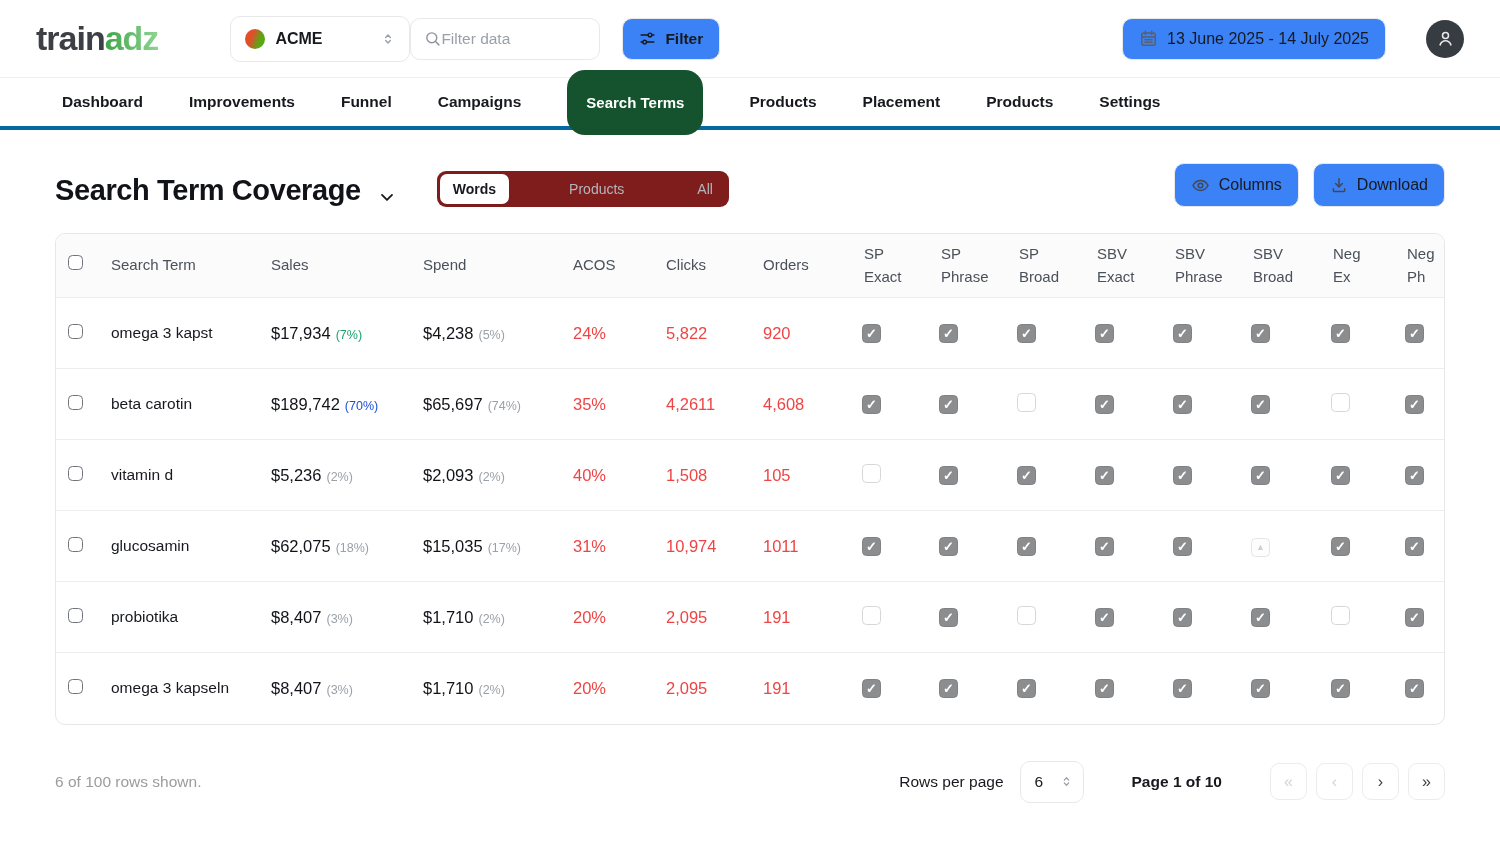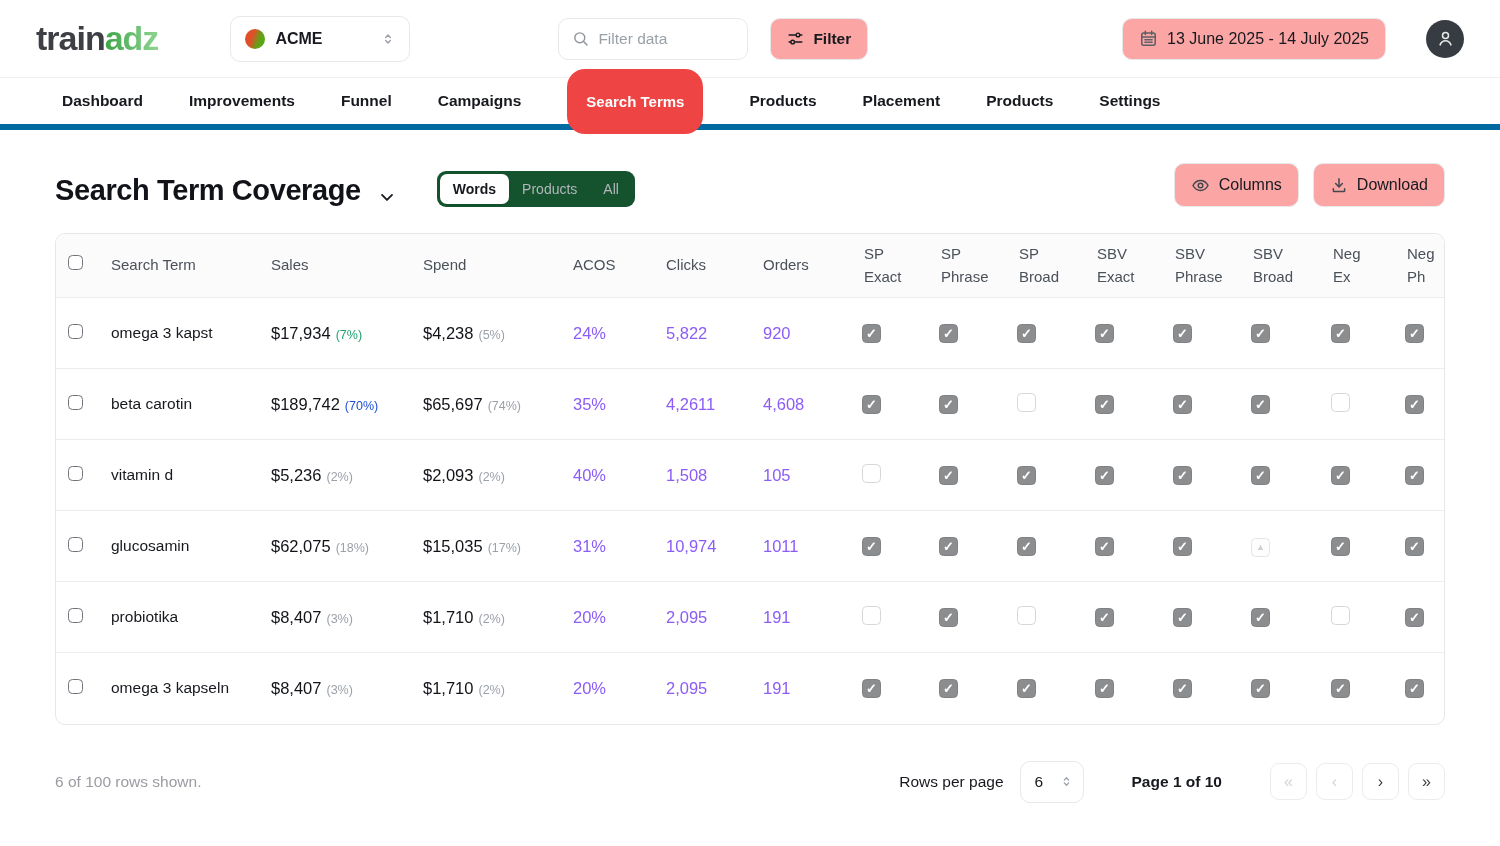--- a/index.html
+++ b/index.html
@@ -7,62 +7,62 @@
 
   
   .topbar { display:flex; align-items:center; height:78px; padding:0 36px; background:#fff; border-bottom:1px solid #efefef; }
   .logo { font-size:34px; font-weight:700; letter-spacing:-1px; display:flex;justify-content:center; }
   .logo-train { color:#3d3f44; }
   .logo-adz { background:linear-gradient(90deg,#3fa547,#8ed492); -webkit-background-clip:text; background-clip:text; color:transparent; }
   .account-select { margin-left:72px; display:flex; align-items:center; gap:10px; height:46px; min-width:180px; padding:0 14px; border:1px solid #e8e8eb; border-radius:10px; background:#fff; cursor:pointer; }
   .acct-dot { width:20px; height:20px; border-radius:50%; background:linear-gradient(110deg,#e04f2a 35%,#5aa614 70%); }
   .account-name { font-size:16px; font-weight:600; color:#17191e; }
   .account-select .updown { margin-left:auto; color:#9aa0a8; }
-  .searchbox { margin-left:148px; display:flex; align-items:center; gap:9px; width:190px; height:42px; padding:16px 13px; border:1px solid #e8e8eb; border-radius:10px; }
+  .searchbox { display:flex; align-items:center; width:190px; height:42px; padding:16px 13px; border:1px solid #e8e8eb; border-radius:10px; }
   .searchbox svg { color:#8f949c; flex:none; }
   .searchbox input { border:none; outline:none; width:100%; font-size:15.5px; font-family:inherit; color:#30343a; background:transparent; }
   .searchbox input::placeholder { color:#9aa0a8; }
-  .btn { display:flex; align-items:center; gap:9px; height:42px; padding:0 16px; background:#fca5a5; border:1px solid #e8e8eb; border-radius:10px; font-family:inherit; font-size:15.5px; font-weight:600; color:#17191e; cursor:pointer; }
+  .btn { display:flex; align-items:center; gap:9px; height:42px; padding:0 16px; background:#3b82f6; border:1px solid #e8e8eb; border-radius:10px; font-family:inherit; font-size:15.5px; font-weight:600; color:#17191e; cursor:pointer; }
   .filter-btn { margin-left:22px; }
   .date-btn { margin-left:auto; font-weight:500; font-size:16px; height:42px; }
   .date-btn svg { color:#5a5f66; }
   .avatar { margin-left:40px; width:38px; height:38px; border-radius:50%; background:#373b42; display:flex; align-items:center; justify-content:center; color:#e8e8e8; cursor:pointer; }
 
   
-  .navbar { display:flex; align-items:center; gap:46px; height:52px; padding:0 62px; border-bottom:6px solid #0369a1; background:#fff; }
+  .navbar { display:flex; align-items:center; gap:46px; height:52px; padding:0 62px; border-bottom:4px solid #0369a1; background:#fff; }
   .nav-item { font-size:15.5px; font-weight:600; color:#17191e; cursor:pointer; white-space:nowrap; }
-  .nav-item.active { background:#ef4444; color:#fff; padding:24px 19px; border-radius:18px; font-size:15px; }
+  .nav-item.active { background:#14532d; color:#fff; padding:24px 19px; border-radius:18px; font-size:15px; }
 
   
   .main { padding:0 55px; }
   .title-row { display:flex; align-items:flex-end; margin-top:33px; }
   .page-title { font-size:29px; font-weight:700; letter-spacing:-0.4px; color:#111318; }
   .title-chevron { margin-left:16px; color:#17191e; cursor:pointer; display:flex; }
-  .segmented { margin-left:40px; display:flex; align-items:center; background:#14532d; border-radius:9px; padding:3px; }
+  .segmented { margin-left:40px; display:flex; align-items:center; background:#7f1d1d; border-radius:9px; padding:3px;gap:47px; }
   .seg { border:none; background:transparent; font-family:inherit; font-size:14px; font-weight:500; color:#b3b6bc; padding:7px 13px; border-radius:7px; cursor:pointer; }
   .seg.active { background:#fff; color:#17191e; font-weight:600; box-shadow:0 1px 2px rgba(0,0,0,.08); }
   .title-actions { margin-left:auto; display:flex; gap:14px; }
   .title-actions .btn { height:44px; font-weight:500; font-size:16px; }
   .title-actions svg { color:#43474e; }
 
   
   .table-wrap { margin-top:26px; border:1px solid #e7e7ea; border-radius:10px; overflow:hidden; }
   table { width:100%; border-collapse:collapse; table-layout:fixed; }
   thead th { background:#fbfbfc; border-bottom:1px solid #ededef; font-size:15px; font-weight:400; color:#4b5159; text-align:left; padding:9px 12px 9px 14px; vertical-align:middle; line-height:1.5; height:56px; }
   th.chk-col, td.chk-col { padding-left:12px; }
   tbody td { border-bottom:1px solid #ededef; padding:0 12px 0 14px; height:71px; vertical-align:middle; }
   tbody tr:last-child td { border-bottom:none; }
   .sel-box { display:inline-block; width:15px; height:15px; border:1.6px solid #71747b; border-radius:4.5px; background:#fff; cursor:pointer; }
   td.term-cell { font-size:15.5px; color:#17191e; }
   .money-val { font-size:16.5px; font-weight:500; color:#111318; }
   .pct { font-size:12.5px; font-weight:500; margin-left:5px; }
   .pct.green { color:#1fa26e; }
   .pct.red { color:#1d4ed8; }
   .pct.gray { color:#9ba1a9; }
-  td.num-cell { font-size:16.5px; color:#8b5cf6; }
+  td.num-cell { font-size:16.5px; color:#ef4444; }
   .checkbox { display:inline-flex; align-items:center; justify-content:center; width:19px; height:19px; border-radius:4.5px; cursor:pointer; }
   .checkbox.checked { background:#8c8d8f; border:1px solid #808184; color:#fff; }
   .checkbox.checked::after { content:"\2713"; font-size:13px; font-weight:700; line-height:1; }
   .checkbox.unchecked { background:#fff; border:1.6px solid #d7d7da; }
   .checkbox.faded { background:#fdfdfd; border:1.6px solid #e5e5e8; color:#cfcfd3; }
   .checkbox.faded::after { content:"\25B2"; font-size:9px; line-height:1; }
 
   
   .footer-row { display:flex; align-items:center; margin-top:36px; }
   .rows-shown { font-size:15.5px; color:#9b9ba1; }

